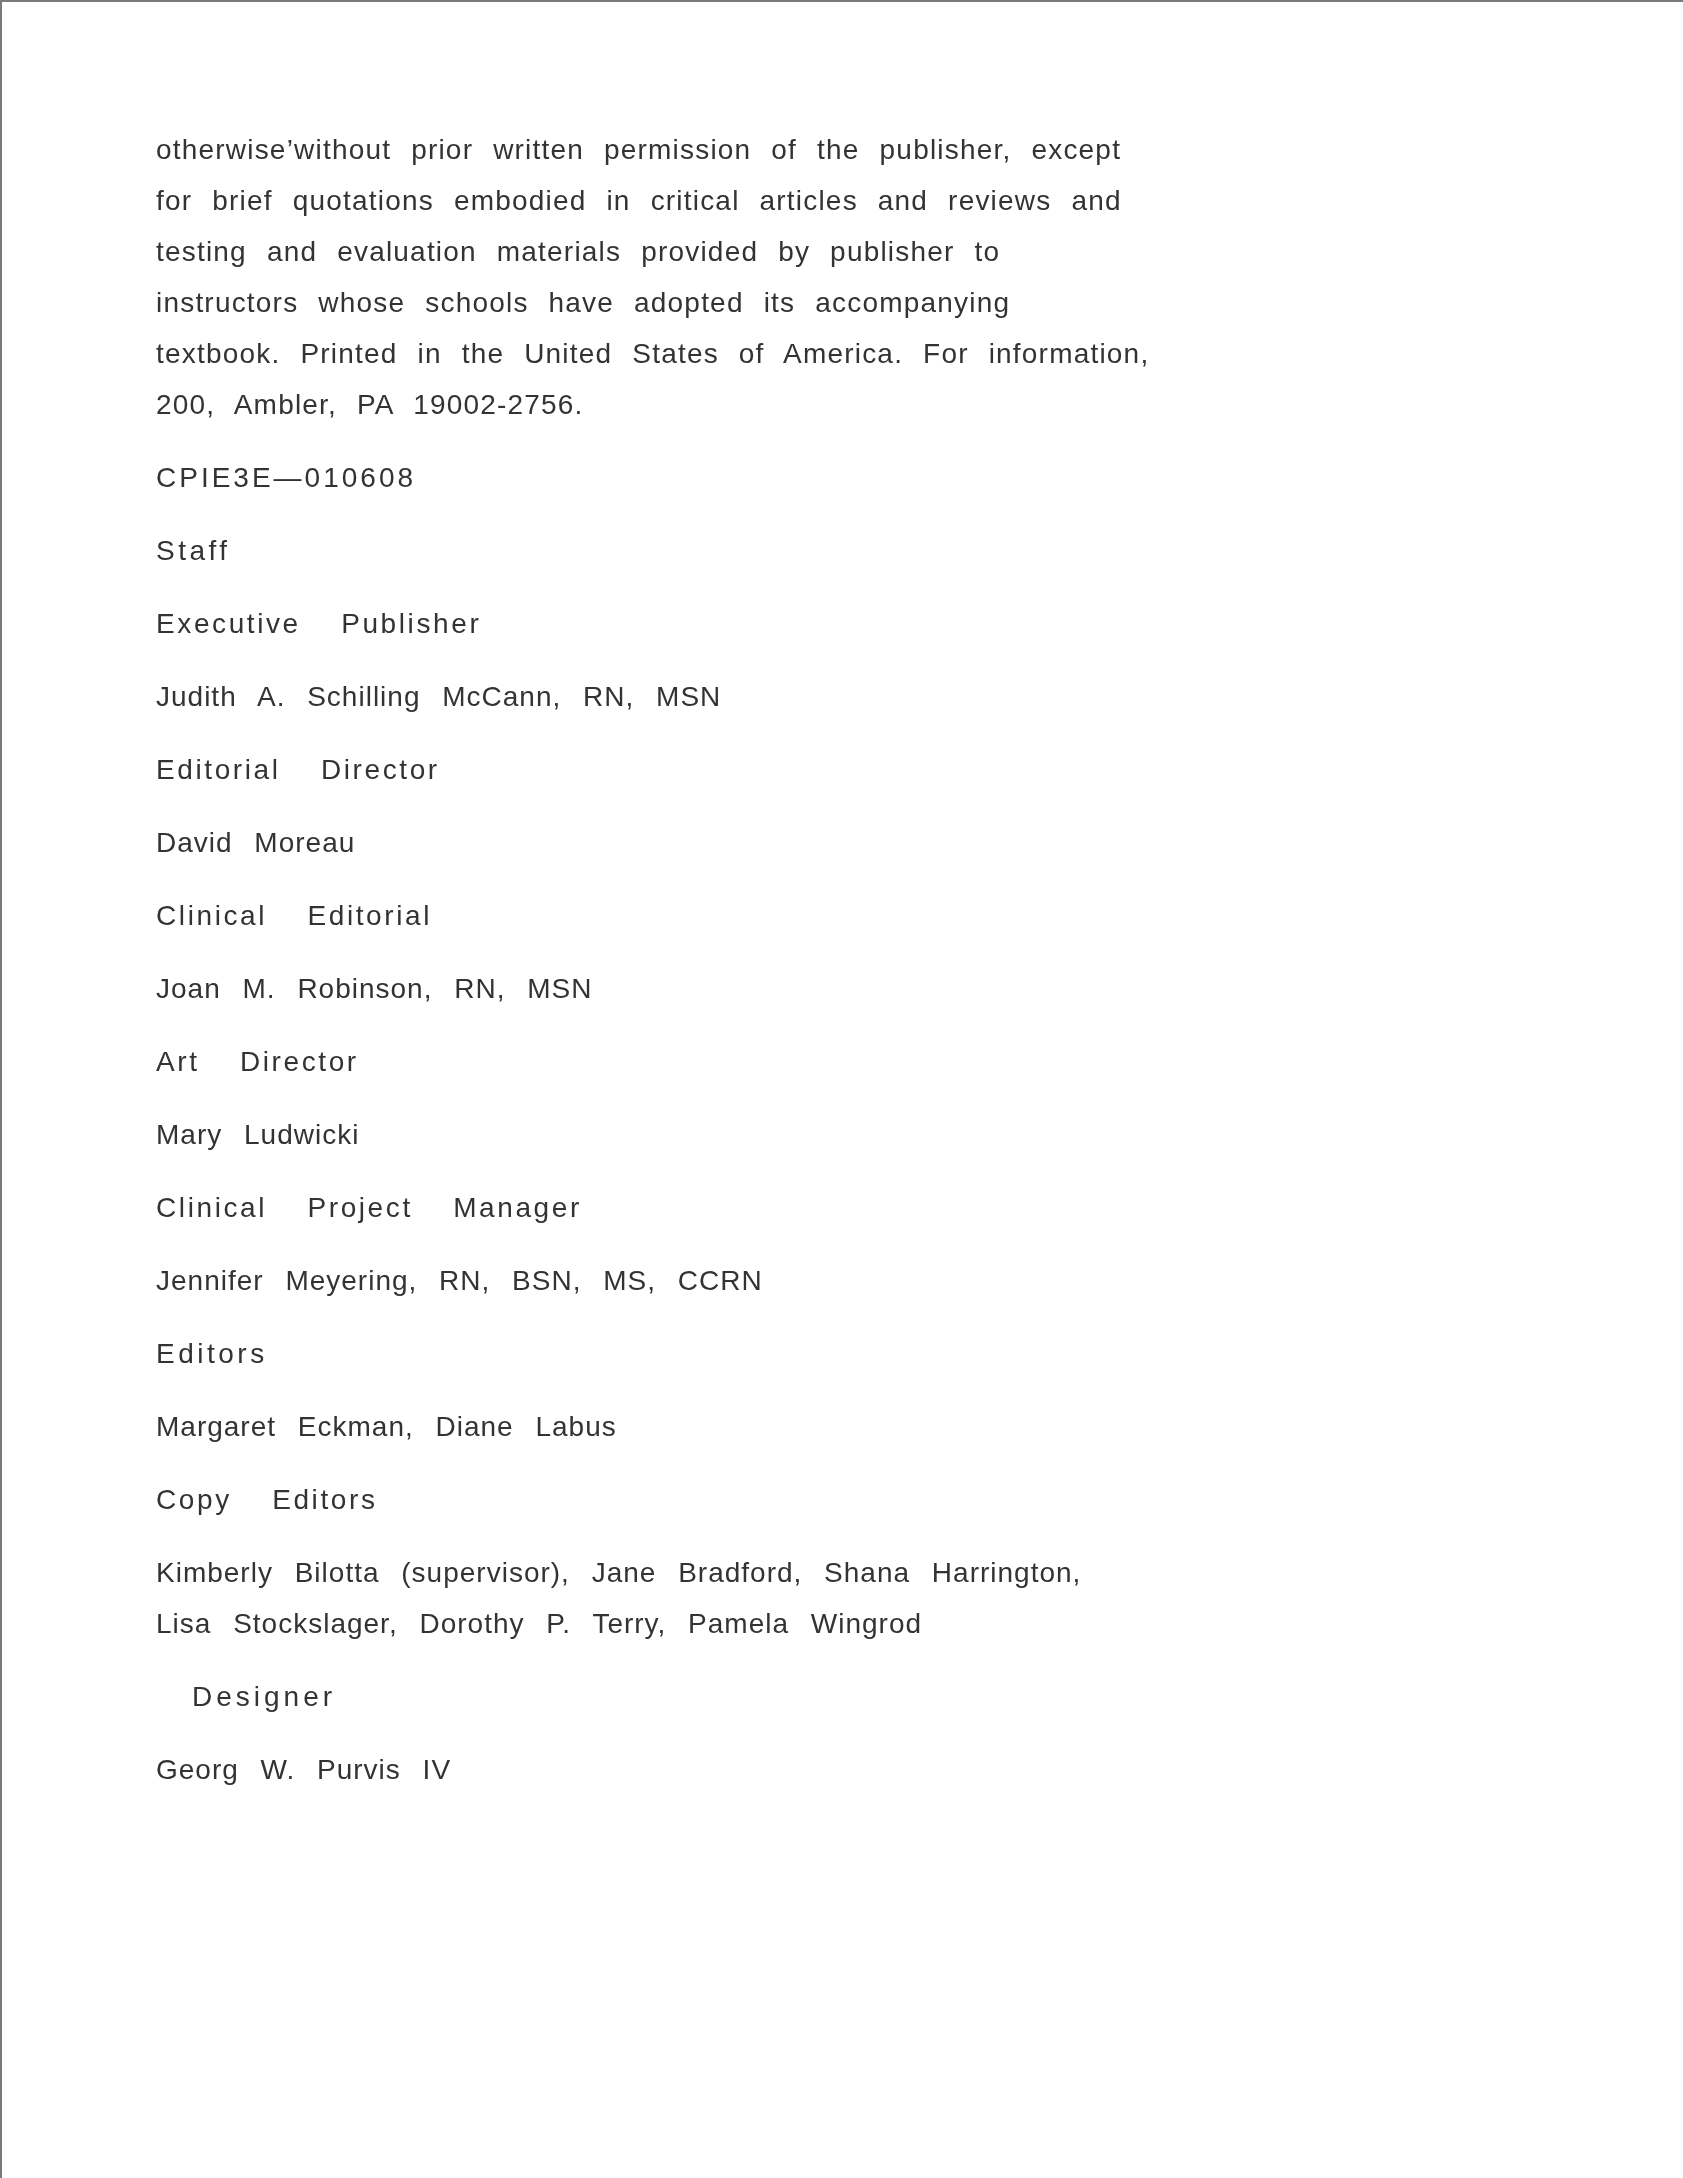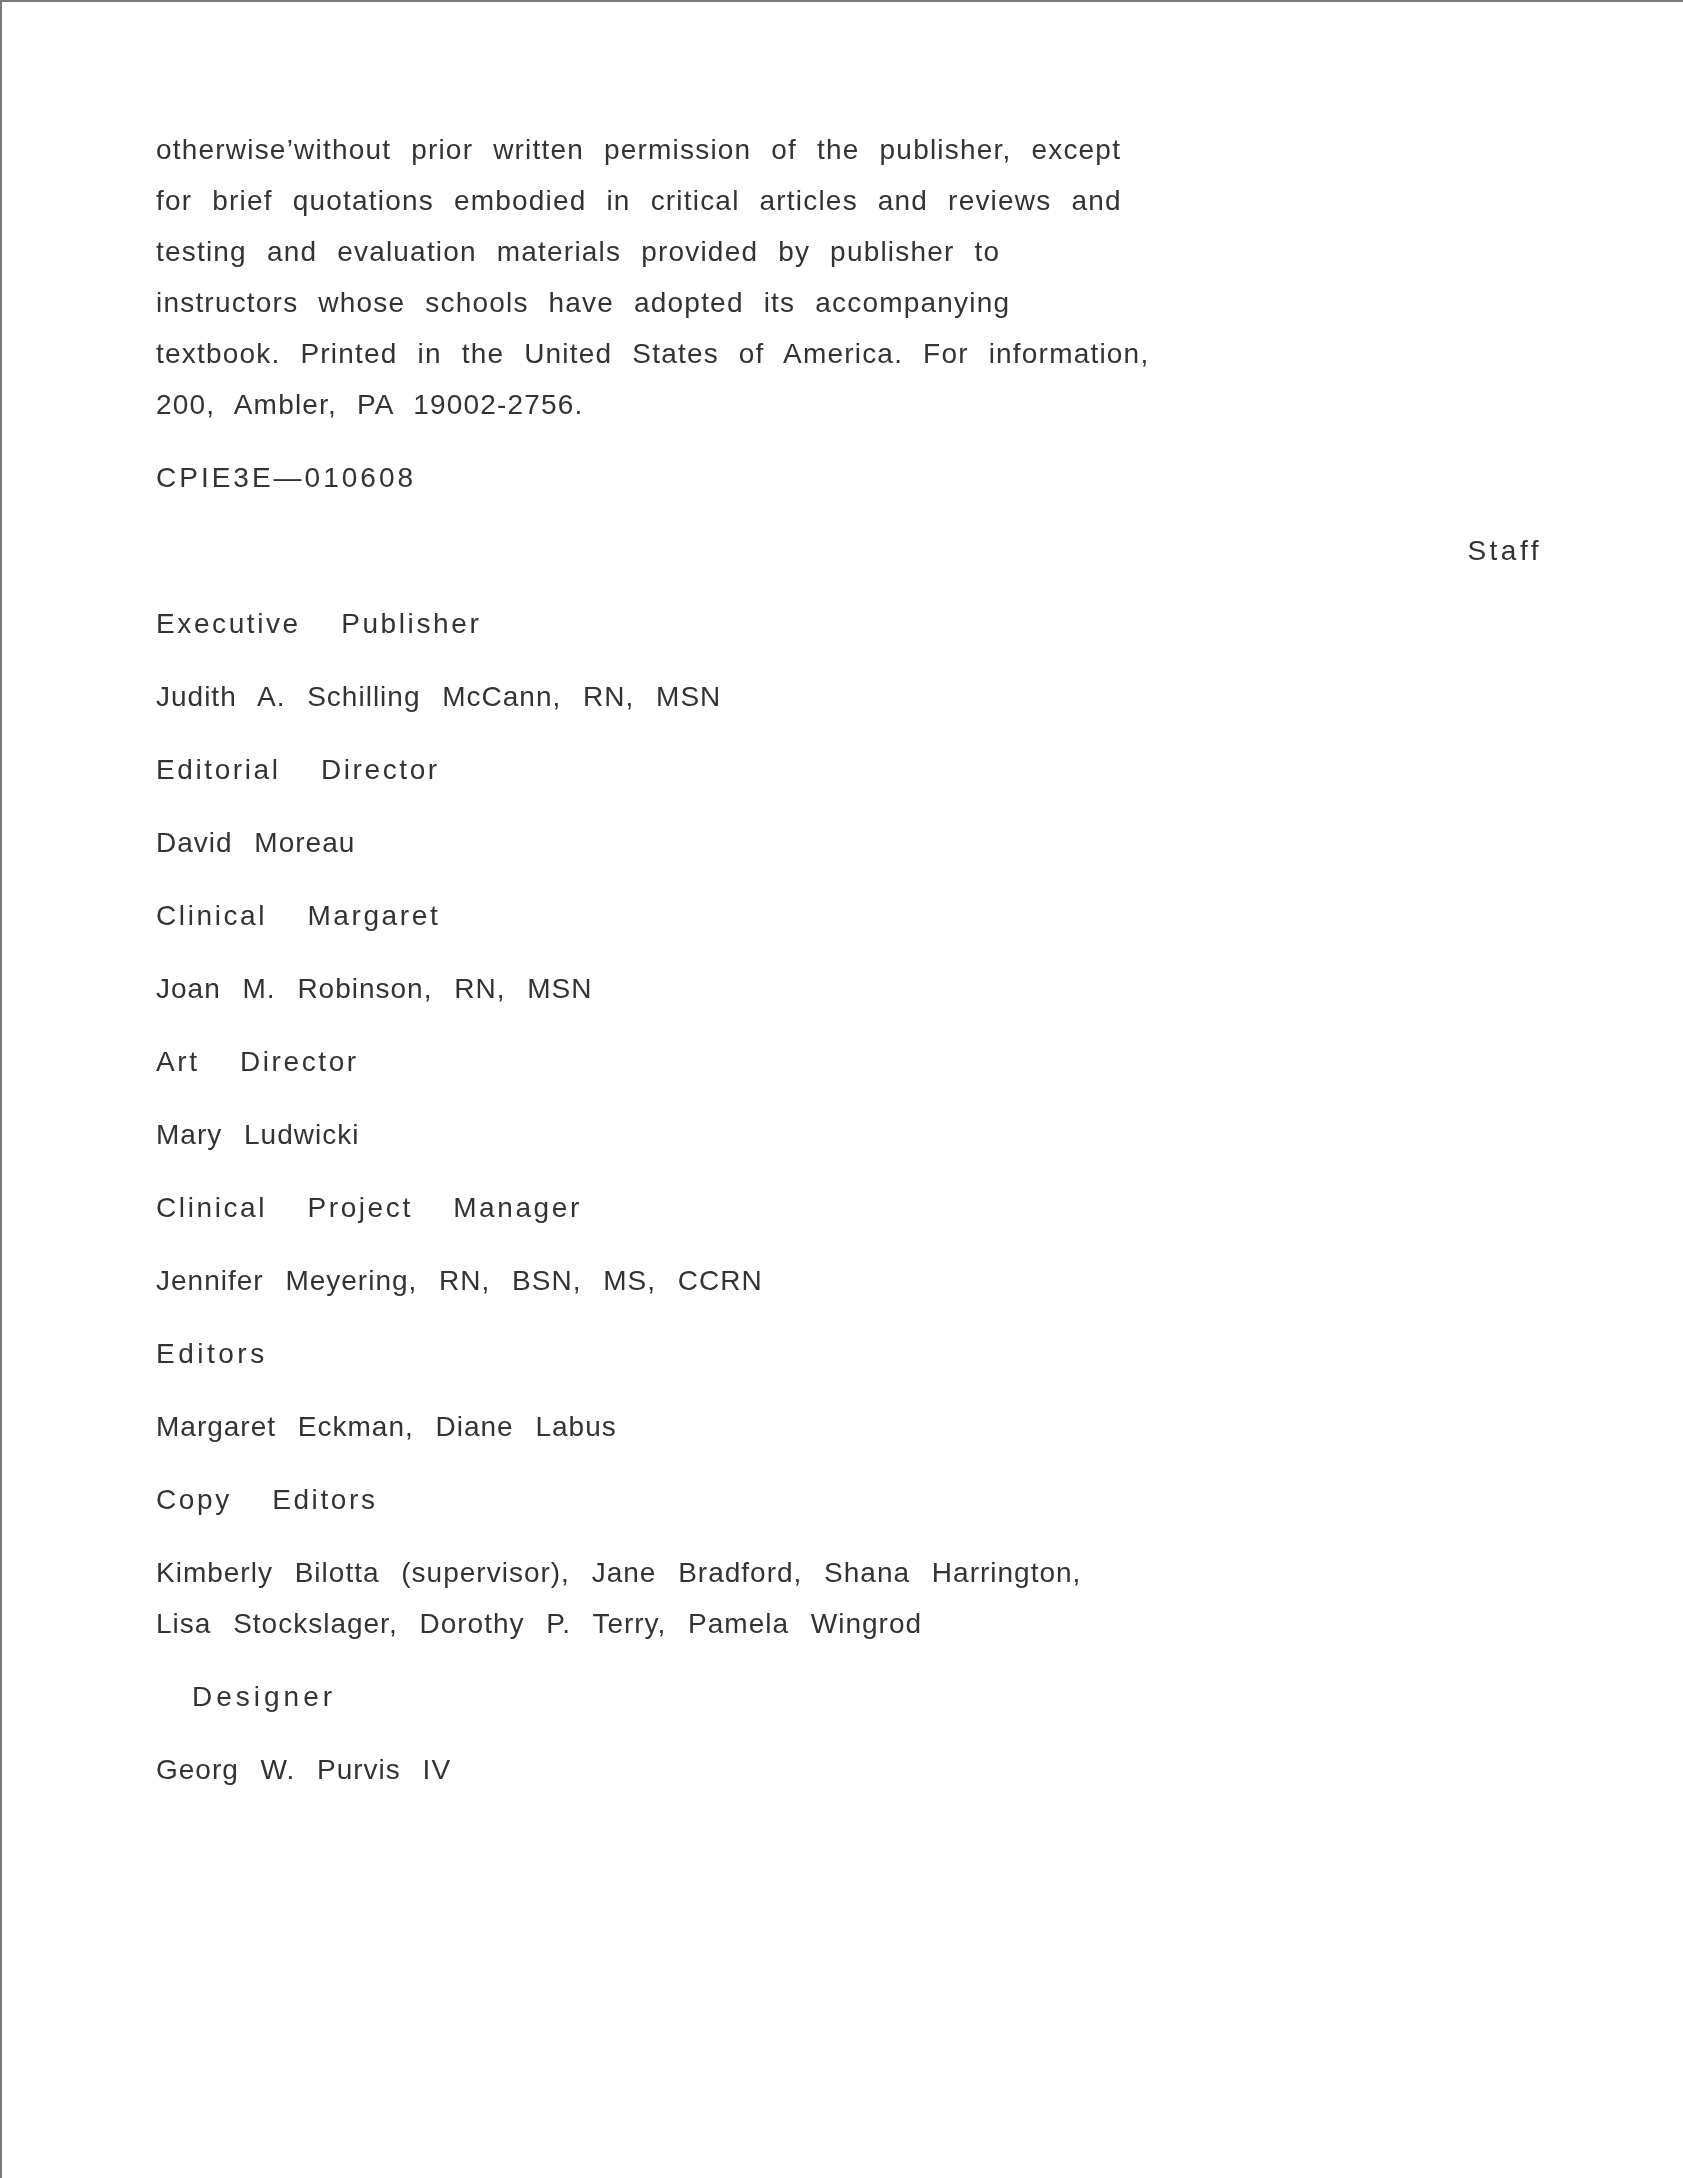--- a/index.html
+++ b/index.html
@@ -30,29 +30,29 @@
     <span class="line">otherwise’without prior written permission of the publisher, except</span>
     <span class="line">for brief quotations embodied in critical articles and reviews and</span>
     <span class="line">testing and evaluation materials provided by publisher to</span>
     <span class="line">instructors whose schools have adopted its accompanying</span>
     <span class="line">textbook. Printed in the United States of America. For information,</span>
     <span class="line">200, Ambler, PA 19002-2756.</span>
   </div>
 
   <div class="block code">CPIE3E—010608</div>
 
-  <div class="block heading" style="letter-spacing:3.5px;text-align:right;">Staff</div>
+  <div class="block heading" style="letter-spacing:3.5px;">Staff</div>
 
   <div class="block heading">Executive Publisher</div>
   <div class="block body-text">Judith A. Schilling McCann, RN, MSN</div>
 
   <div class="block heading">Editorial Director</div>
   <div class="block body-text">David Moreau</div>
 
-  <div class="block heading">Clinical Margaret</div>
+  <div class="block heading">Clinical Editorial</div>
   <div class="block body-text">Joan M. Robinson, RN, MSN</div>
 
   <div class="block heading">Art Director</div>
   <div class="block body-text">Mary Ludwicki</div>
 
   <div class="block heading">Clinical Project Manager</div>
   <div class="block body-text">Jennifer Meyering, RN, BSN, MS, CCRN</div>
 
   <div class="block heading" style="letter-spacing:3.5px;margin-top:11px;">Editors</div>
   <div class="block body-text">Margaret Eckman, Diane Labus</div>

